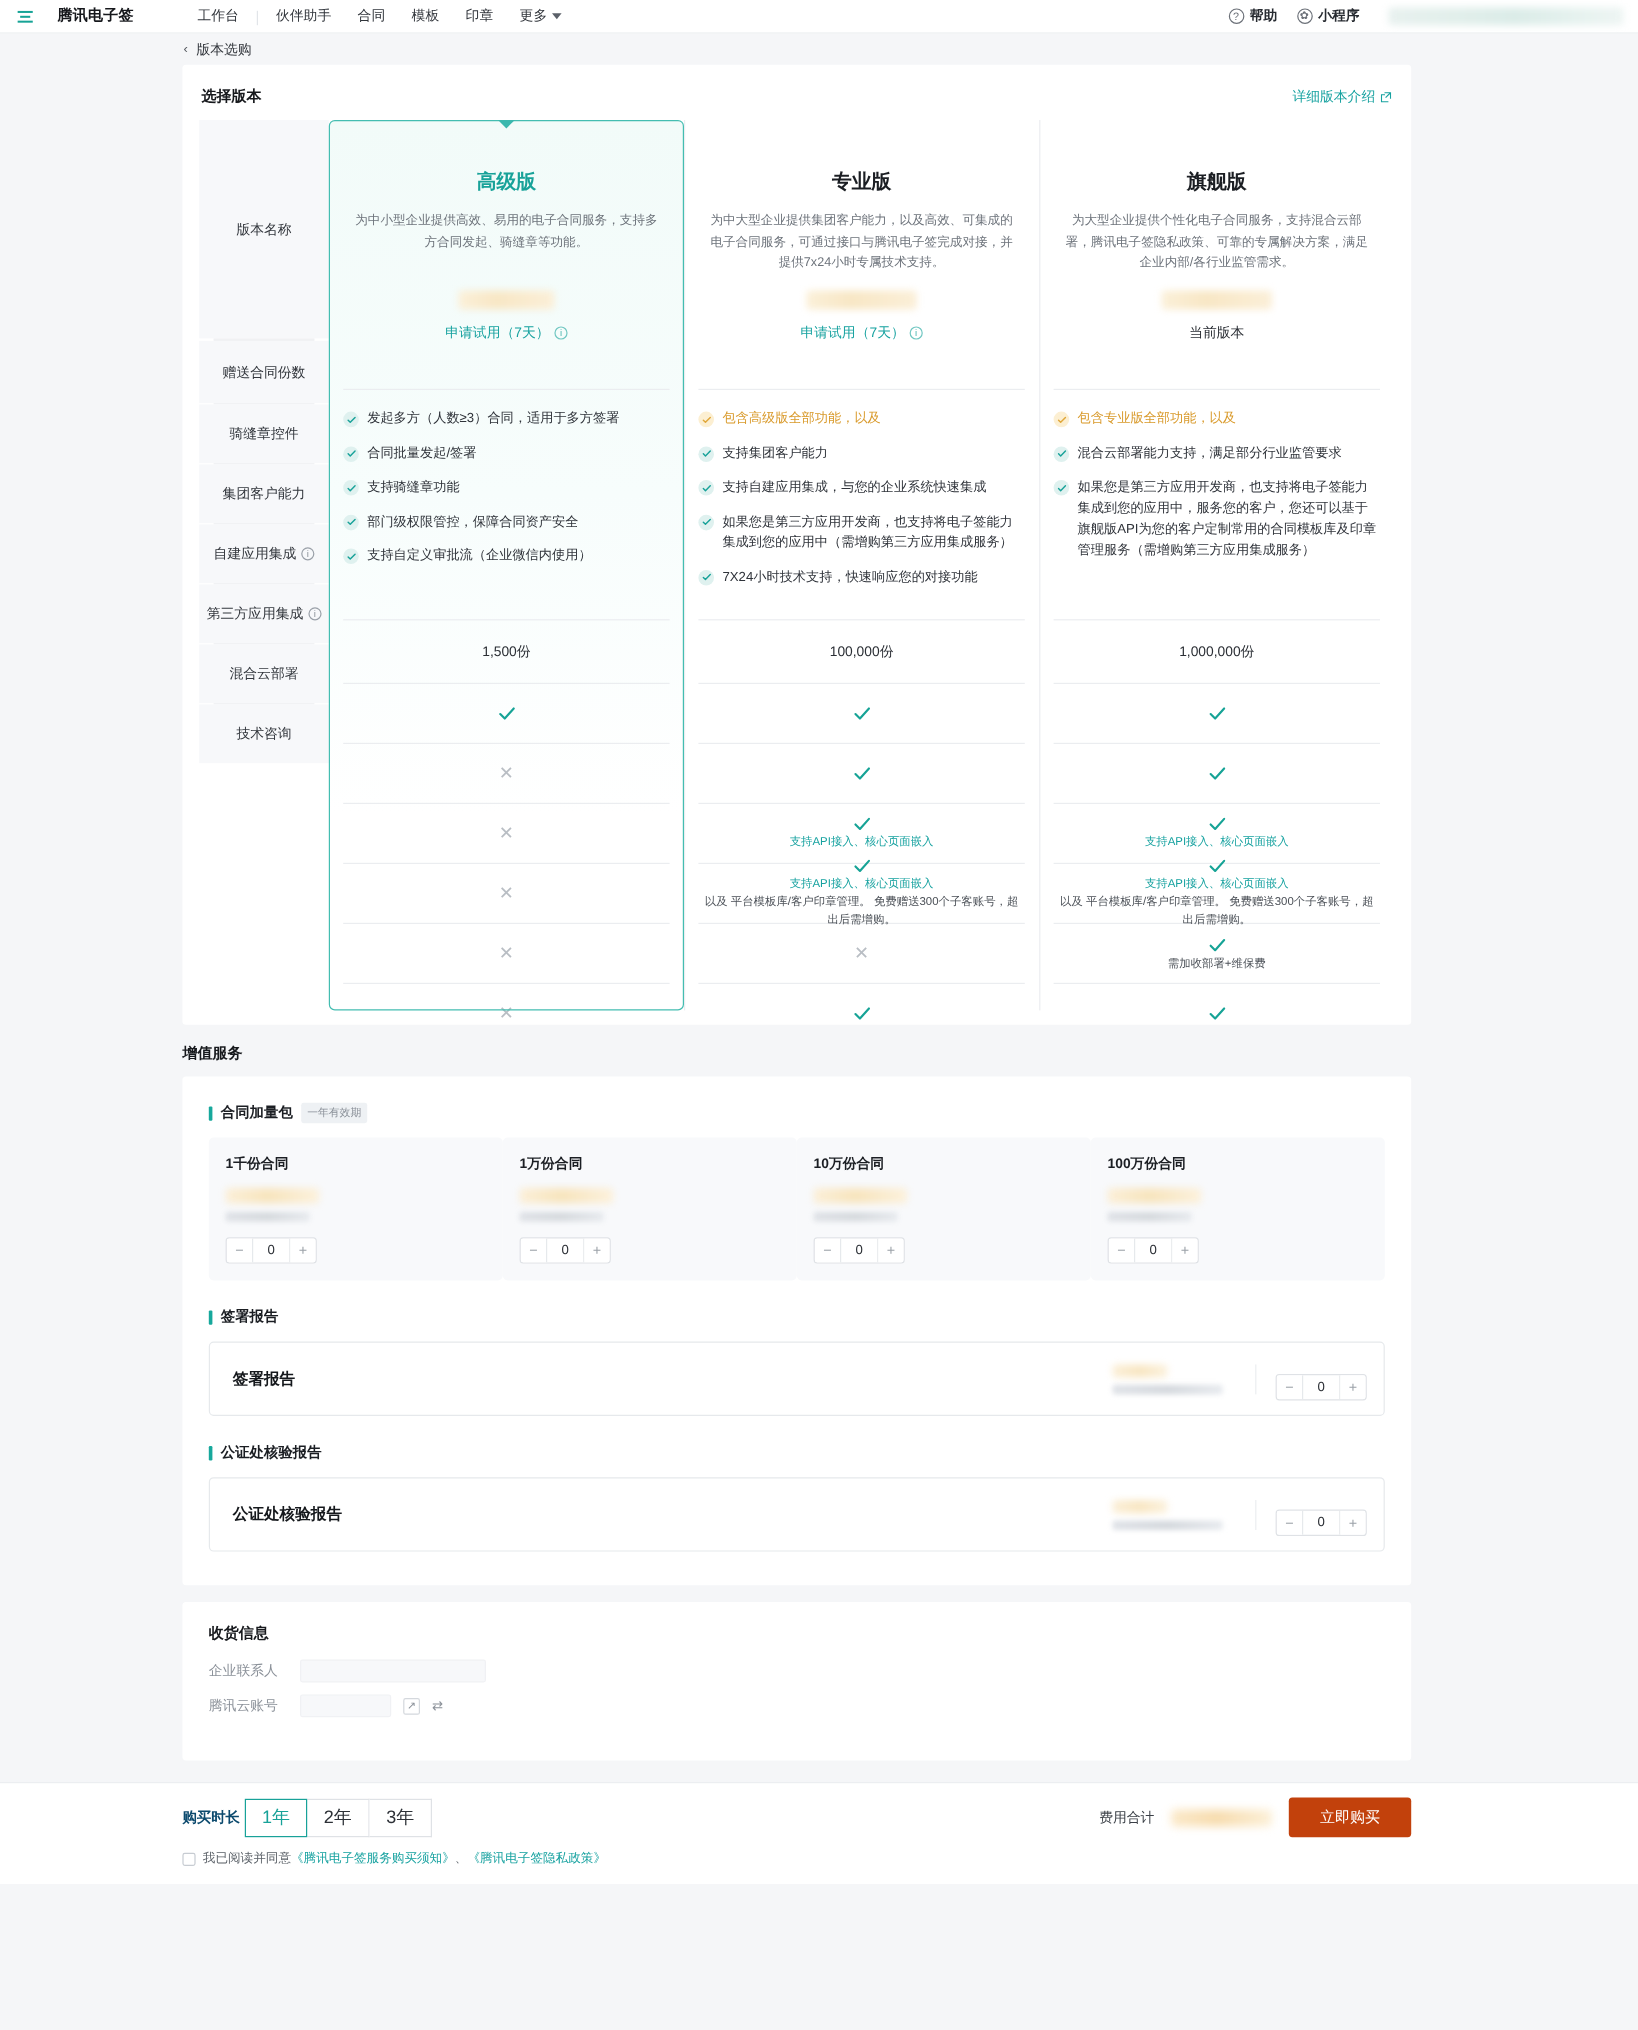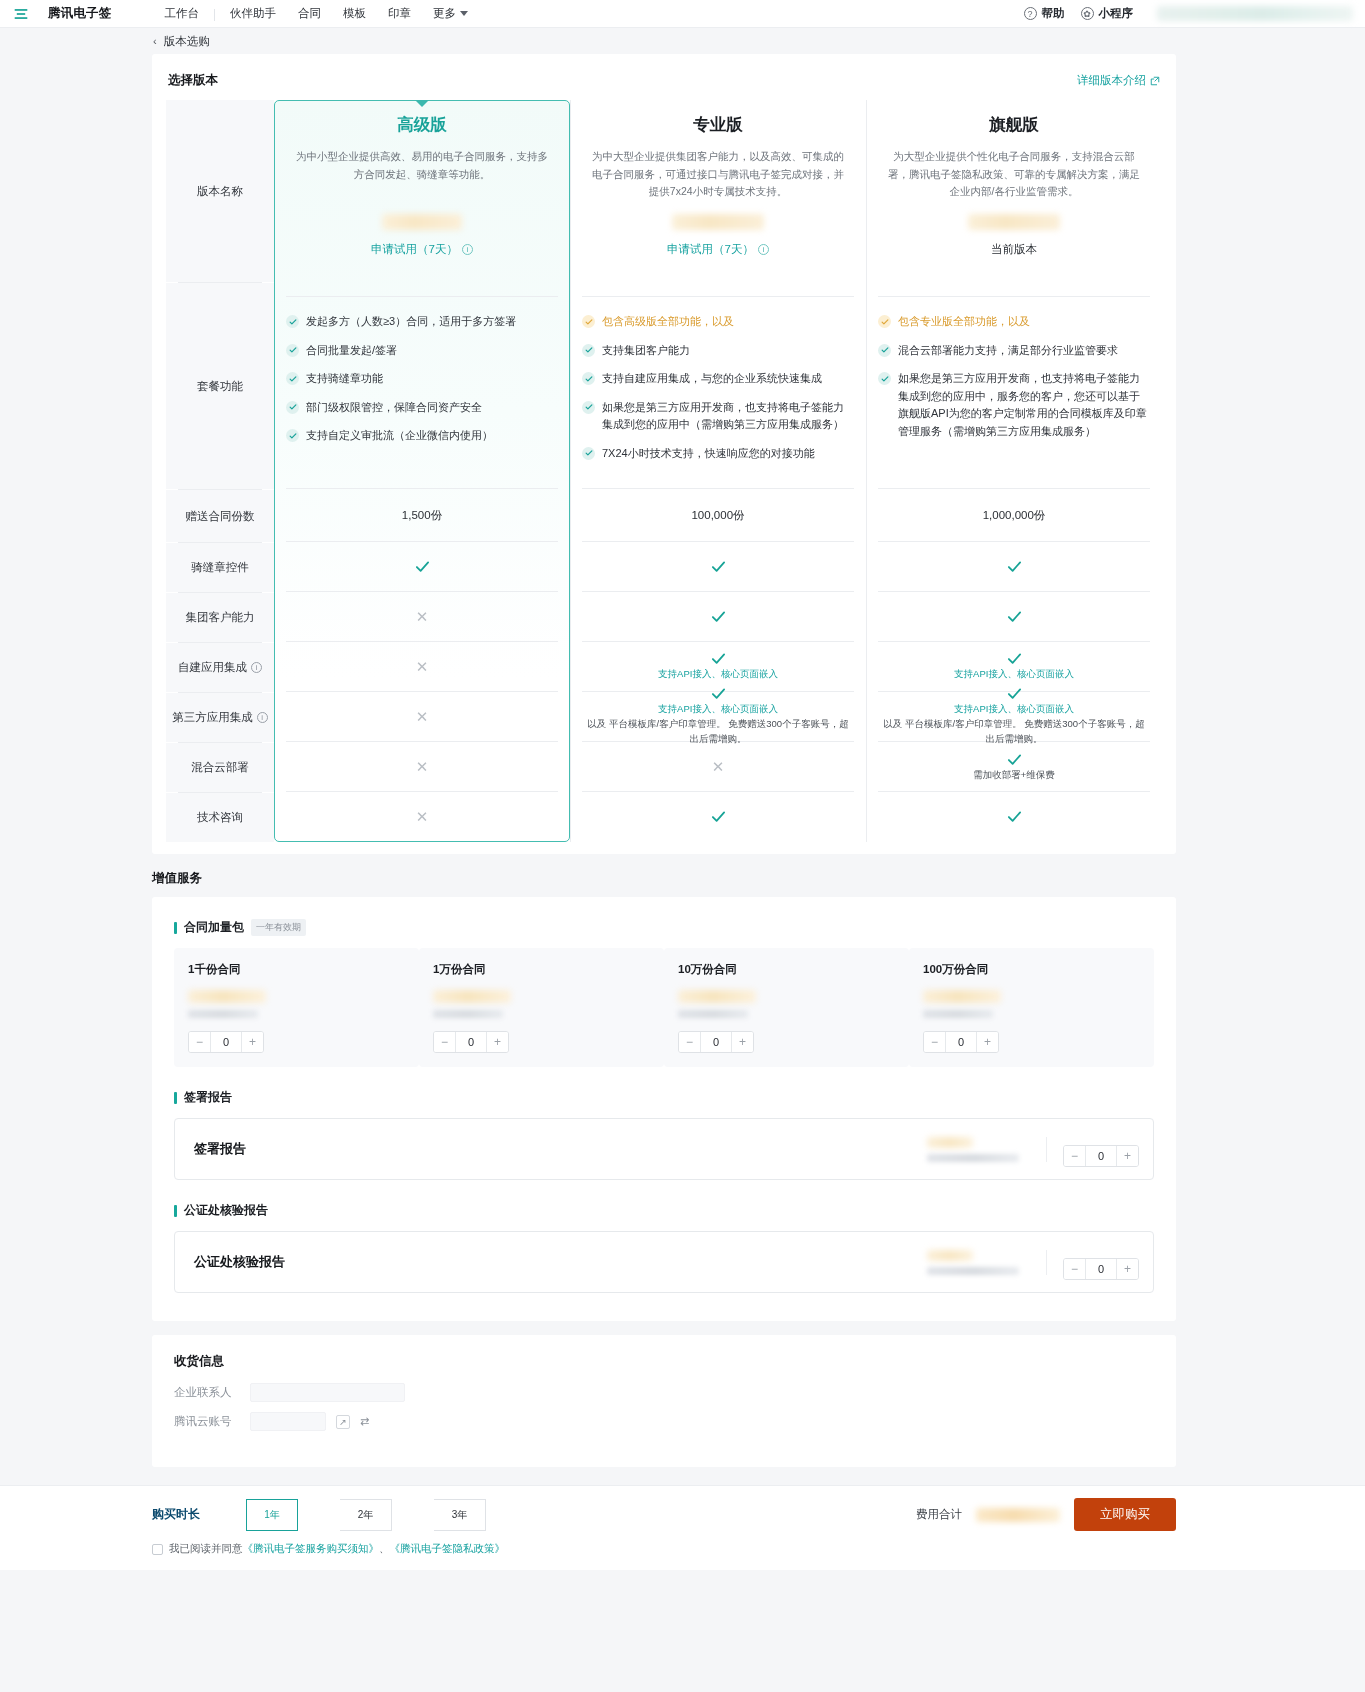--- a/index.html
+++ b/index.html
@@ -87,21 +87,21 @@
   .info-ico {
     width: 11px; height: 11px; border-radius: 50%;
     border: 1px solid #9aa0a8; color: #8d939b;
     font-size: 8px; display: inline-flex; align-items: center; justify-content: center;
     flex: 0 0 11px;
   }
   .lbl-divider { height:1px; background:#ebedf0; margin:0 12px; }
 
   
   .plan-head {
-    text-align: center; padding: 14px 22px 0 22px;
+    text-align: center; padding: 14px 22px 0 22px; margin-top: 28px;
   }
   .plan-name { font-size: 16.5px; font-weight: bold; color: #1b1e23; line-height: 1.3; }
   .plan-name.on { color: #18a299; }
   .plan-desc {
     font-size: 10.5px; color: #6d737b; line-height: 1.65;
     margin-top: 13px; text-align: center; min-height: 52px;
   }
   .price-blur {
     width: 80px; height: 16px; margin: 14px auto 0 auto;
     border-radius: 3px; filter: blur(3.2px);
@@ -253,22 +253,22 @@
     margin-top: 18px;
     background: #fff;
     border-top: 1px solid #eceef1;
     padding: 12px 189px 14px 152px;
   }
   .bb-row1 { display:flex; align-items:center; }
   .bb-label { font-size: 12px; font-weight: bold; color: #0c4a6e; margin-right: 4px; }
   .seg { display:flex; }
   .seg-btn {
     width: 52px; height: 32px; border: 1px solid #dfe2e6; border-left: none;
-    font-size: 10px; color: #2d3137; background:#fff;
-    display:flex; align-items:center; justify-content:center; cursor:pointer;margin-left:42px;
+    font-size: 15px; color: #2d3137; background:#fff;
+    display:flex; align-items:center; justify-content:center; cursor:pointer;
   }
   .seg-btn:first-child { border-left: 1px solid #dfe2e6; }
   .seg-btn.on { border-color: #18a299; color: #18a299; background:#fff; position:relative; z-index:2; }
   .bb-right { margin-left:auto; display:flex; align-items:center; gap: 14px; }
   .total-label { font-size: 11.5px; color: #3a3f46; }
   .total-blur {
     width: 84px; height: 14px; border-radius:3px; filter: blur(3.4px);
     background: linear-gradient(90deg,#fbe9c9 0%, #f7dcae 45%, #fcf0d8 100%);
   }
   .buy-btn {
@@ -339,23 +339,20 @@
     </span>
   </div>
 
   <div class="ptable" id="ptable" style="height: 742px;">
       <div class="hl-bg" style="left: 108px; top: 0px; width: 296px; height: 742px;"></div>
       <div class="col-label">
         <div class="lbl-cell" style="height: 182px;">
           <span>版本名称</span>
         </div>
         <div class="lbl-divider"></div>
-        <div class="lbl-cell" style="height: 206px;">
-          <span>套餐功能</span>
-        </div>
         <div class="lbl-divider"></div>
         <div class="lbl-cell" style="height: 52px;">
           <span>赠送合同份数</span>
         </div>
         <div class="lbl-divider"></div>
         <div class="lbl-cell" style="height: 49px;">
           <span>骑缝章控件</span>
         </div>
         <div class="lbl-divider"></div>
         <div class="lbl-cell" style="height: 49px;">

